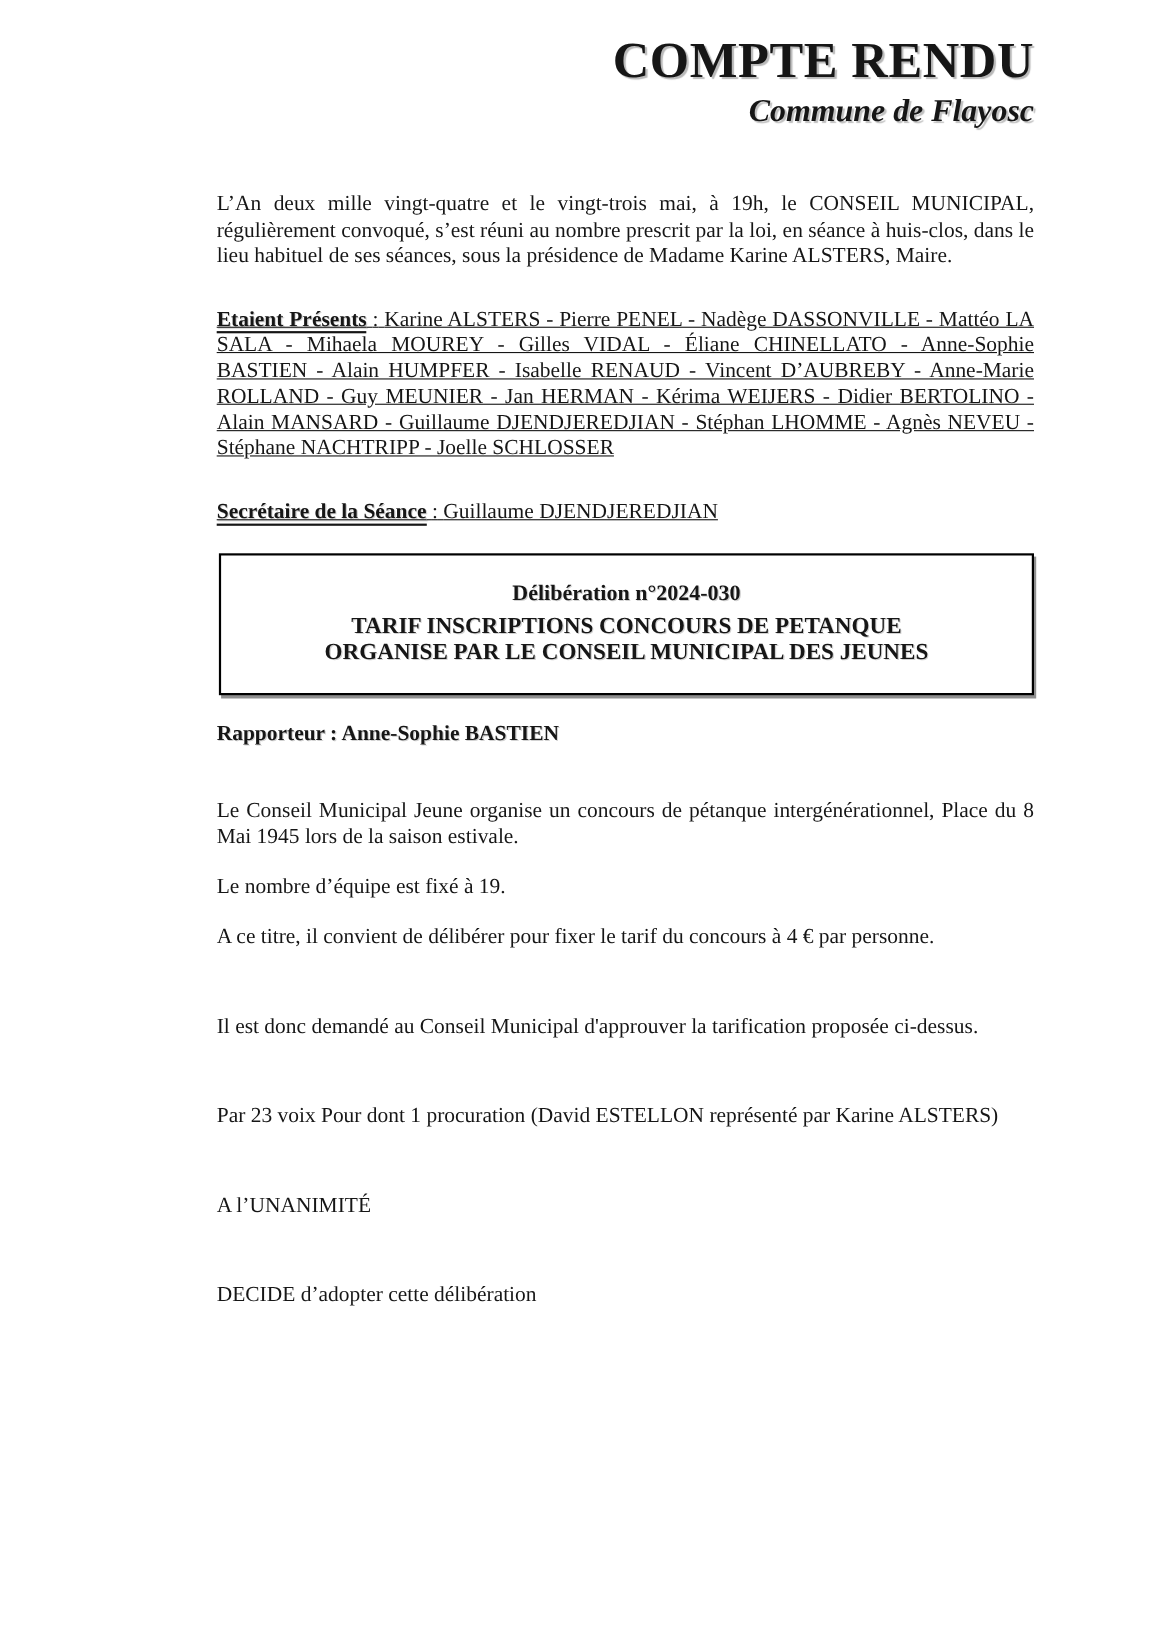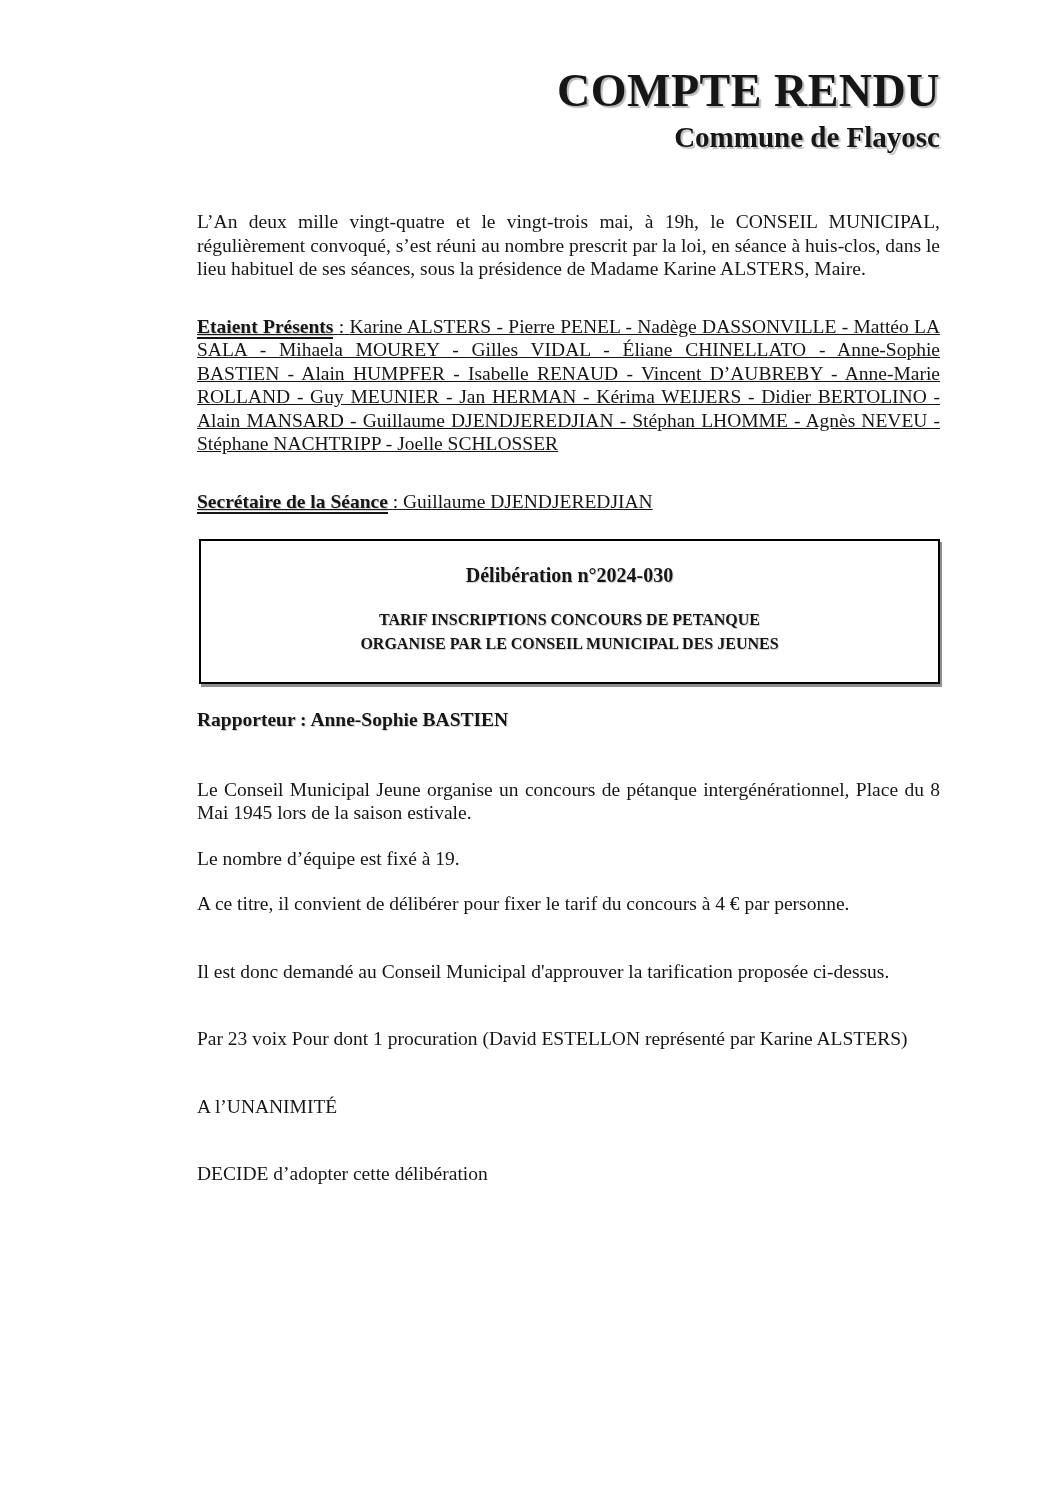--- a/index.html
+++ b/index.html
@@ -16,36 +16,37 @@
     color: #161616;
     overflow: hidden;
   }
   .content {
     position: absolute;
     left: 197px;
     top: 0;
     width: 743px;
   }
   header {
-    padding-top: 66px;
+    padding-top: 30px;
     text-align: right;
   }
   .doc-title {
     margin: 0;
     font-size: 46px;
     line-height: 50px;
     font-weight: bold;
     letter-spacing: 0.5px;
     text-shadow: 2px 2px 1px #b9b9b9;
   }
   .doc-subtitle {
     margin-top: 4px;
     font-size: 29px;
     line-height: 34px;
     font-weight: bold;
+    font-style: italic;
     text-shadow: 2px 2px 1px #bfbfbf;
   }
   p {
     margin: 0;
     font-size: 19.5px;
     line-height: 23.5px;
     text-align: justify;
   }
   .intro { margin-top: 56px; }
   .attendance { margin-top: 34px; text-decoration: underline; }
@@ -60,37 +61,37 @@
     border: 2px solid #000000;
     box-shadow: 2px 3px 0 #8f8f8f;
     padding: 22px 10px 26px 10px;
     text-align: center;
   }
   .delib-number {
     font-size: 20px;
     line-height: 24px;
     font-weight: bold;
     text-shadow: 1px 1px 0 #d2d2d2;
-    margin-bottom: 21px;
+    margin-bottom: 5px;
   }
   .delib-title {
-    font-size: 16px;
+    font-size: 21px;
     line-height: 24px;
     font-weight: bold;
     text-shadow: 1px 1px 0 #d2d2d2;
   }
   .rapporteur {
     margin-top: 24px;
     font-weight: bold;
     text-shadow: 1px 1px 0 #d2d2d2;
     text-align: left;
   }
   .body-para { margin-top: 22px; }
   .body-first { margin-top: 46px; }
-  .decision { margin-top: 44px; text-align: left; }
+  .decision { margin-top: 58px; text-align: left; }
 </style>
 </head>
 <body>
 
 <div class="page">
   <div class="content">
 
     <header>
       <h1 class="doc-title">COMPTE RENDU</h1>
       <div class="doc-subtitle">Commune de Flayosc</div>

